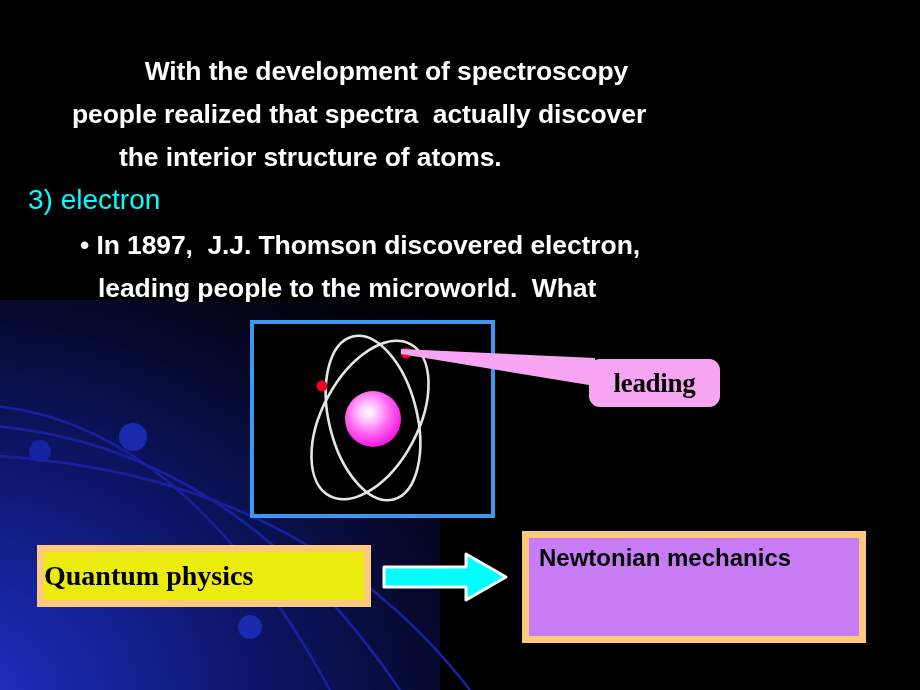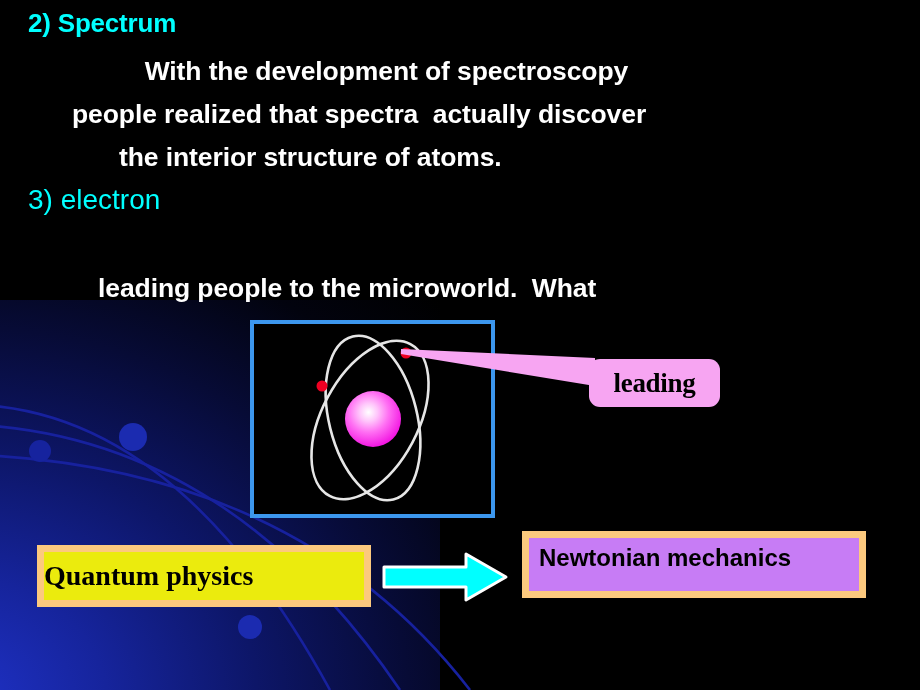--- a/index.html
+++ b/index.html
@@ -133,21 +133,21 @@
     font-weight: bold;
     font-size: 28px;
   }
   #quantum-box span { }
 
   #newton-box {
     position: absolute;
     left: 522px;
     top: 531px;
     width: 344px;
-    height: 67px;
+    height: 112px;
     background: #c77cf5;
     border: 7px solid #fcc97e;
     box-sizing: border-box;
     padding: 5px 0 0 10px;
     color: #000000;
     font-family: "Liberation Sans", sans-serif;
     font-weight: bold;
     font-size: 24px;
     line-height: 1.28;
   }
@@ -172,30 +172,30 @@
       <path d="M -20 425 Q 230 440 400 690"></path>
       <path d="M -20 455 Q 300 470 470 690"></path>
     </g>
     <g>
       <circle cx="40" cy="451" r="11" fill="#16239e"></circle>
       <circle cx="133" cy="437" r="14" fill="#1b2bb0"></circle>
       <circle cx="250" cy="627" r="12" fill="#1b2bb0"></circle>
     </g>
   </svg>
 
-  <div class="txt heading" id="line-spectrum">2) Spectrum</div>
 
   <div class="txt body" id="line-with">          With the development of spectroscopy</div>
 
   <div class="txt body" id="line-people">people realized that spectra  actually discover</div>
 
   <div class="txt body" id="line-interior">the interior structure of atoms.</div>
 
   <div class="txt heading-plain" id="line-electron-h">3) electron</div>
 
+  <div class="txt body" id="line-in1897">• In 1897,  J.J. Thomson discovered electron,</div>
 
   <div class="txt body" id="line-leading">leading people to the microworld.  What</div>
 
   <div id="atom-frame">
     <svg id="atom-svg" width="237" height="190" viewBox="0 0 237 190">
       <defs>
         <radialGradient id="nucleusGrad" cx="42%" cy="38%" r="62%">
           <stop offset="0%" stop-color="#ffffff"></stop>
           <stop offset="26%" stop-color="#ffc6fb"></stop>
           <stop offset="58%" stop-color="#ff6ff3"></stop>

